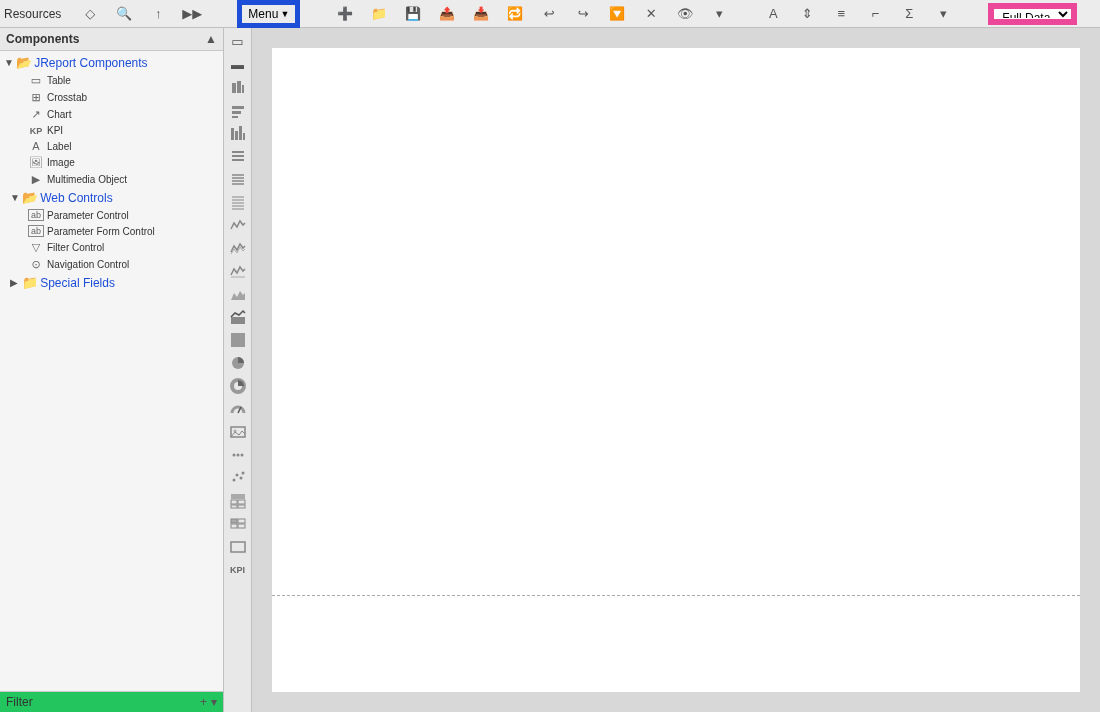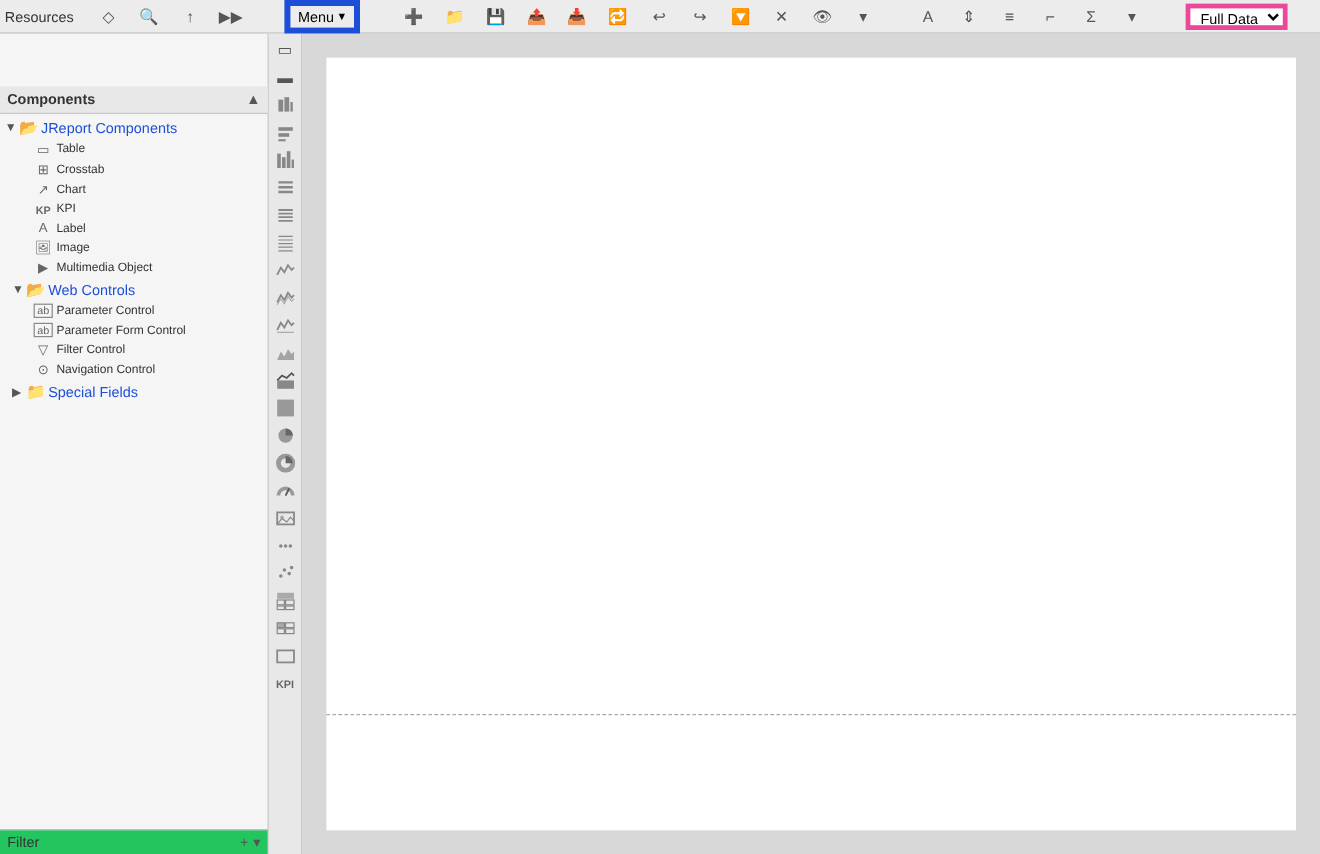--- a/index.html
+++ b/index.html
@@ -40,21 +40,21 @@
       background: #ececec;
       border: 5px solid #1d4ed8;
       padding: 2px 6px;
       font-size: 12px;
       cursor: pointer;
       display: flex; align-items: center; gap: 2px;
     }
     .dropdown-arrow { font-size: 9px; }
     .full-data-select {
       background: #fff;
-      border: 4px solid #ec4899;
+      border: 6px solid #ec4899;
       font-size: 12px;
       padding: 1px 4px;
       height: 22px;
       cursor: pointer;
     }
     .edit-mode-btn {
       background: #84cc16;
       border: 1px solid #b0b0b0;
       padding: 2px 10px;
       font-size: 12px;
@@ -88,21 +88,20 @@
     .section-header {
       display: flex;
       align-items: center;
       justify-content: space-between;
       padding: 4px 6px;
       background: #e8e8e8;
       border-bottom: 1px solid #c8c8c8;
       font-size: 12px;
       font-weight: 600;
       color: #333;
-      margin-top: 44px;
     }
     .section-header-btn {
       background: none; border: none; cursor: pointer; font-size: 12px; color: #555;
     }
 
     
     .tree-area {
       flex: 1;
       overflow-y: auto;
       overflow-x: hidden;

